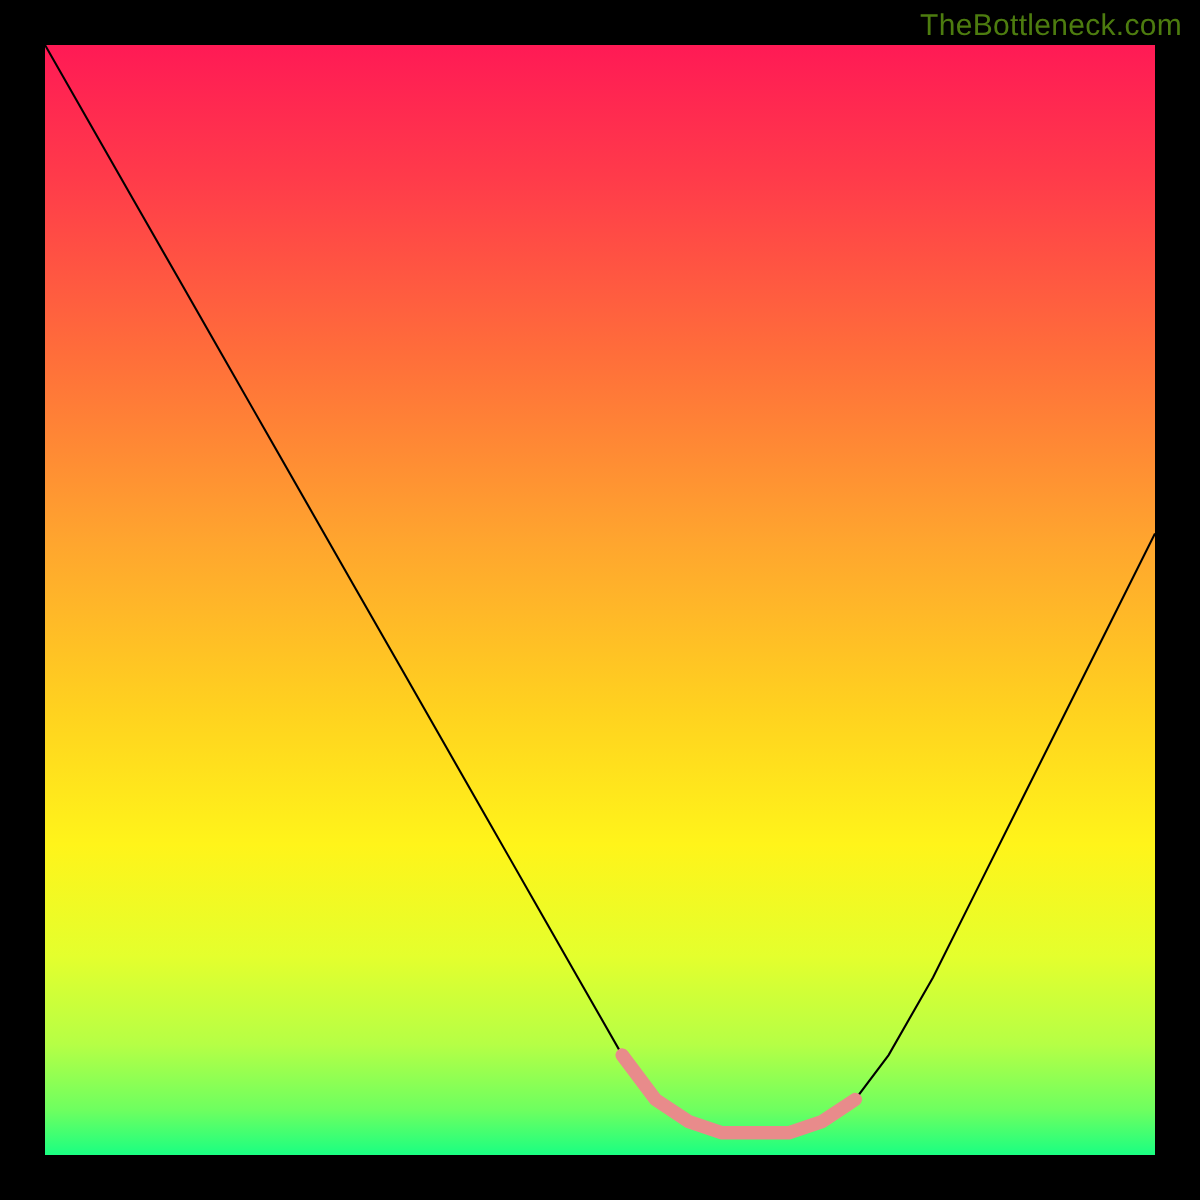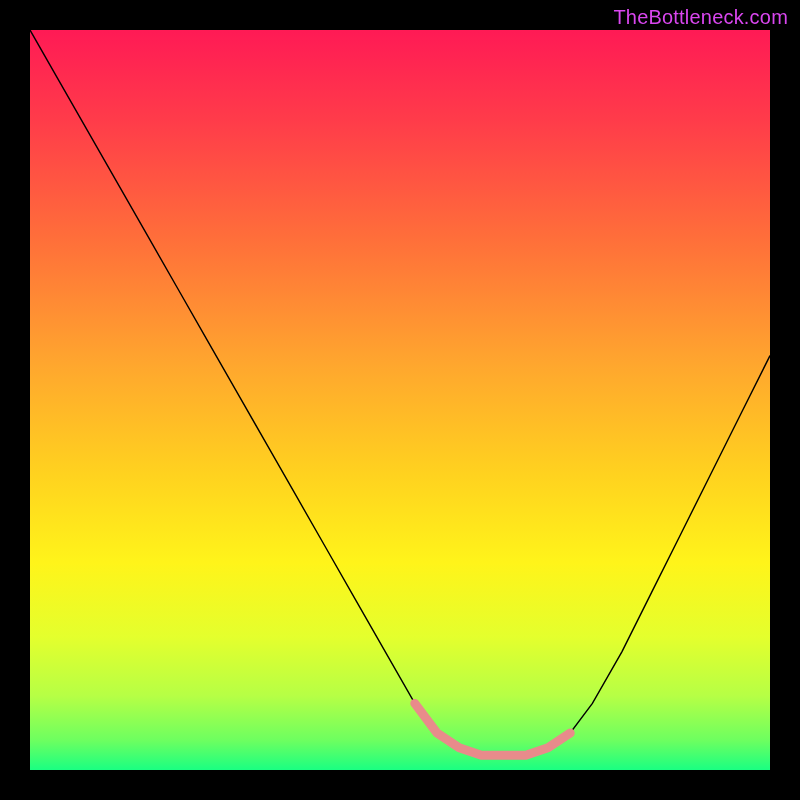--- a/index.html
+++ b/index.html
@@ -24,21 +24,21 @@
     top: 30px;
     left: 30px;
     width: 740px;
     height: 740px;
     overflow: hidden;
   }
   .watermark {
     position: absolute;
     top: 6px;
     right: 12px;
-    color: #d946ef;
+    color: #4d7c0f;
     font-size: 20px;
     font-weight: 500;
     letter-spacing: 0.2px;
   }
 </style>
 </head>
 <body>
 
 <div class="frame">
   <div class="plot-area">

